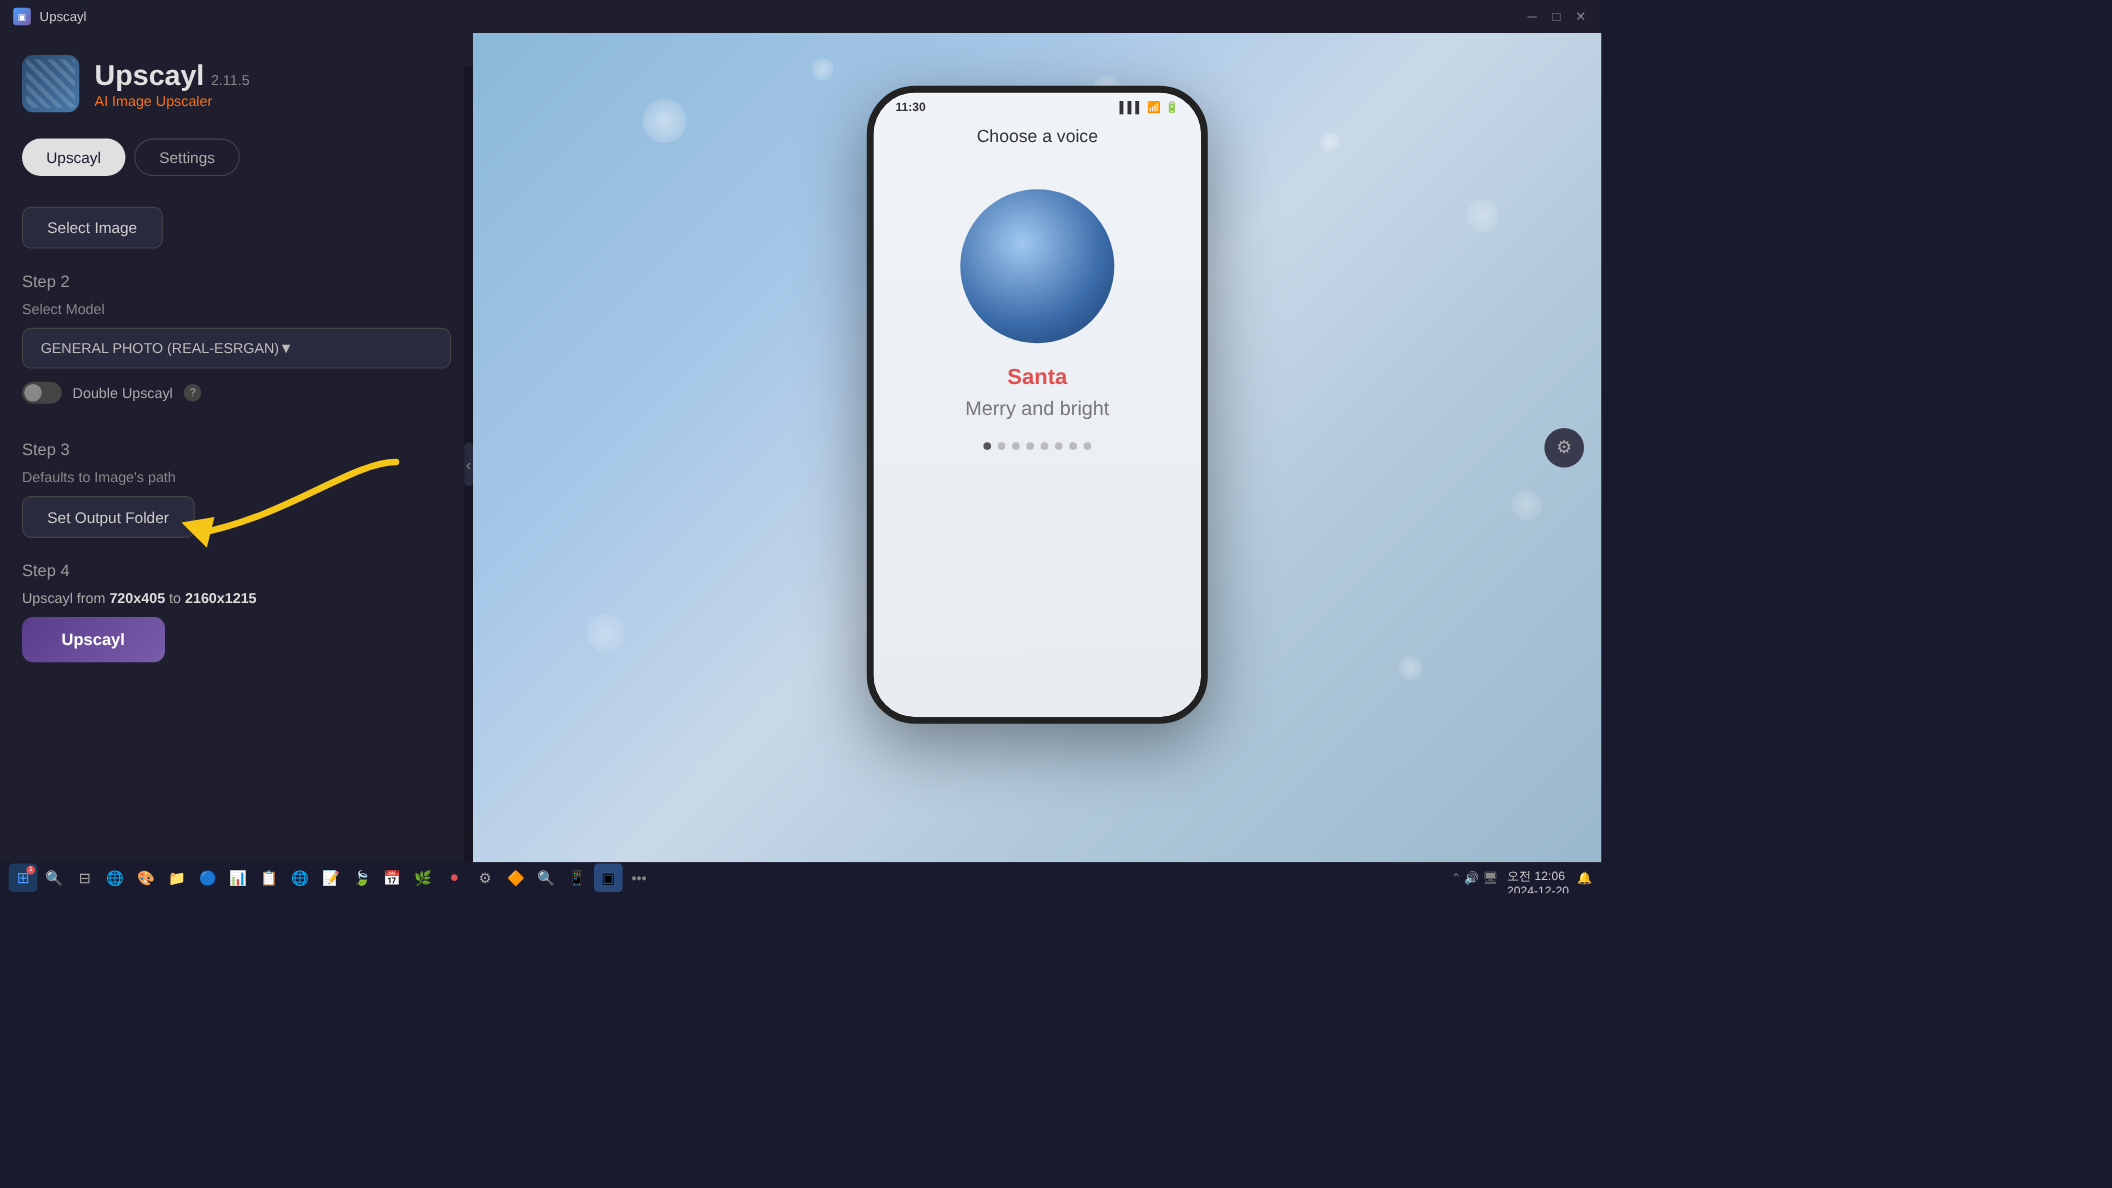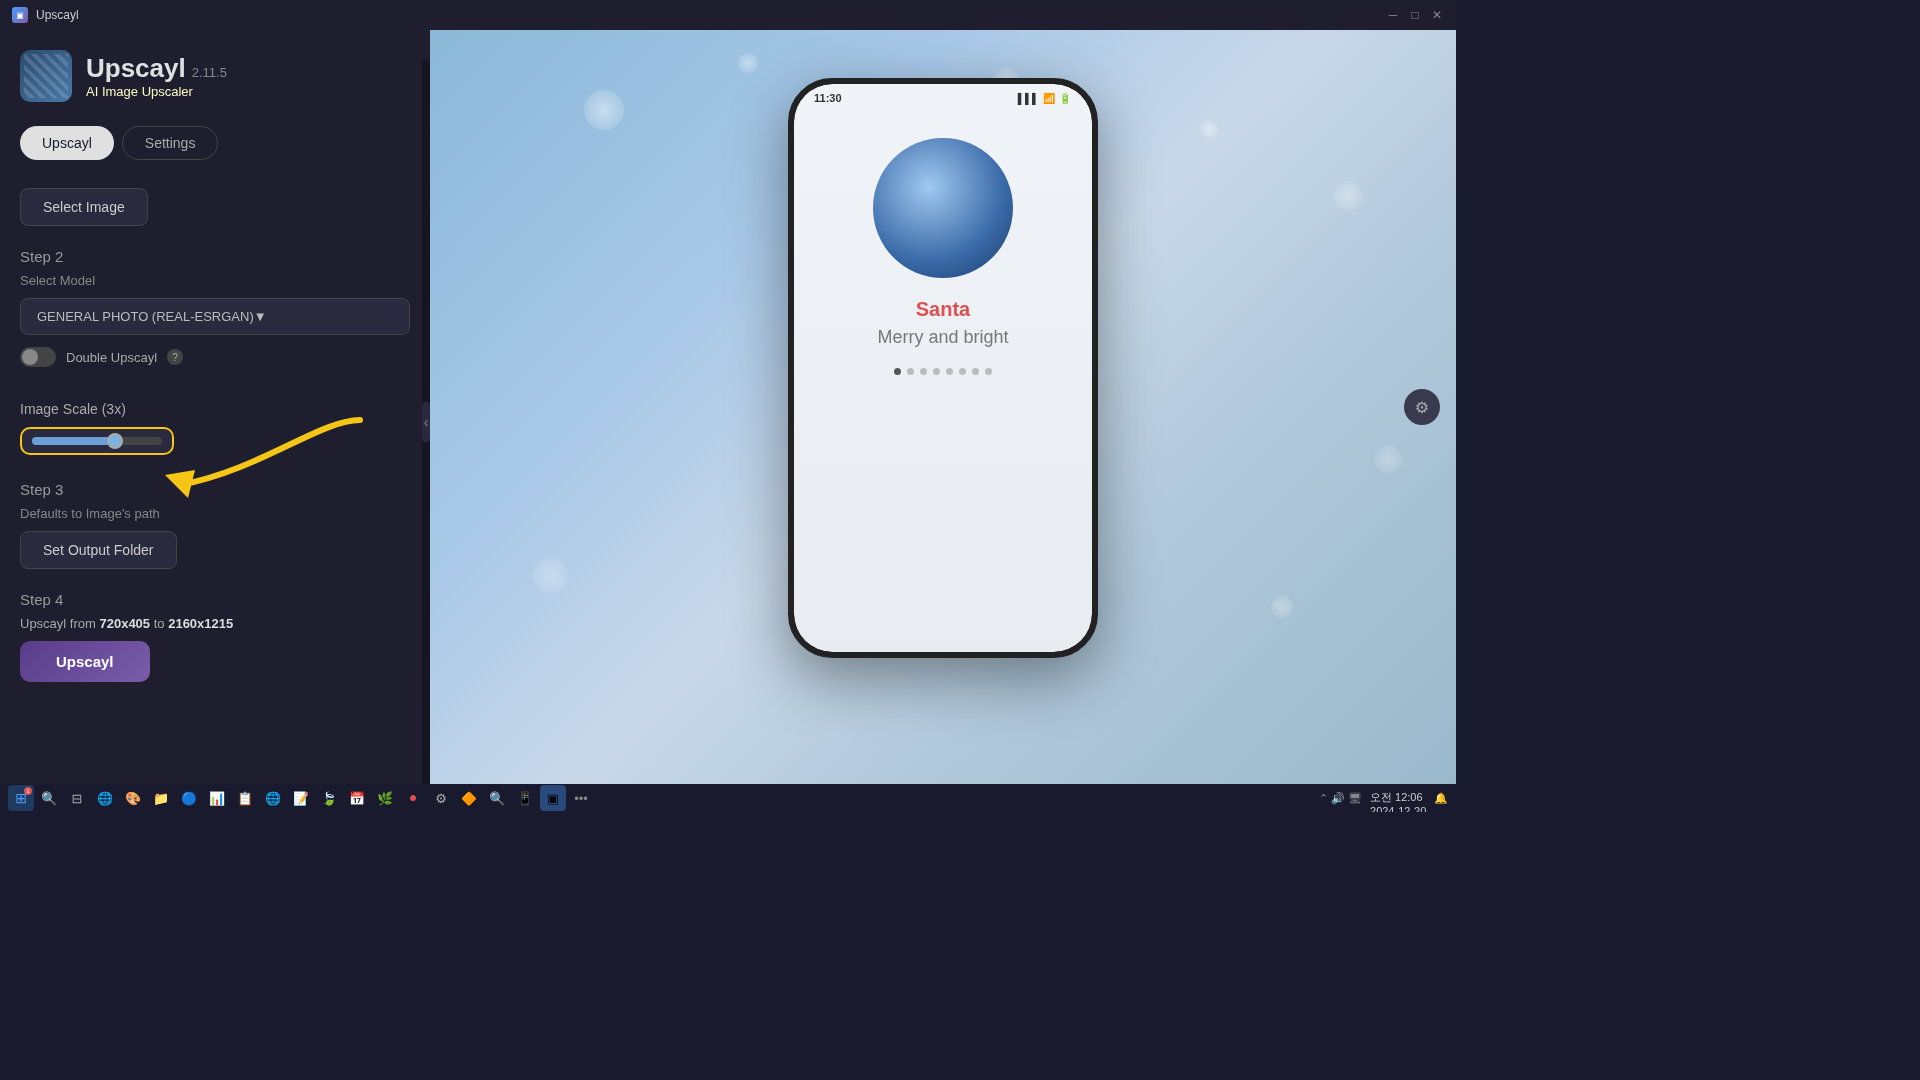--- a/index.html
+++ b/index.html
@@ -108,21 +108,21 @@
       align-items: baseline;
       gap: 6px;
     }
     .logo-version {
       font-size: 13px;
       color: #888;
       font-weight: 400;
     }
     .logo-subtitle {
       font-size: 13px;
-      color: #fef9c3;
+      color: #f97316;
     }
 
     
     .nav-tabs {
       display: flex;
       gap: 8px;
       margin-bottom: 28px;
     }
     .nav-tab {
       padding: 8px 22px;
@@ -527,29 +527,20 @@
         <span>▼</span>
       </button>
 
       <div class="toggle-row">
         <div class="toggle-switch"></div>
         <span class="toggle-label">Double Upscayl</span>
         <div class="toggle-help">?</div>
       </div>
     </div>
 
-    <div class="step-section">
-      <div class="scale-label">Image Scale (3x)</div>
-      <div class="slider-highlight">
-        <div class="slider-track">
-          <div class="slider-fill"></div>
-          <div class="slider-thumb"></div>
-        </div>
-      </div>
-    </div>
 
     <div class="yellow-arrow-container">
       <svg width="300" height="160" viewBox="0 0 300 160" fill="none">
 
         <path d="M280 30 C240 30 180 80 100 95" stroke="#f5c518" stroke-width="6" stroke-linecap="round" fill="none"></path>
         <polygon points="85,85 115,80 108,108" fill="#f5c518"></polygon>
       </svg>
     </div>
 
     <div class="step-section">
@@ -588,20 +579,21 @@
       <div class="phone-mockup">
         <div class="phone-screen">
           <div class="phone-status-bar">
             <span>11:30</span>
             <div class="status-icons">
               <span>▌▌▌</span>
               <span>📶</span>
               <span>🔋</span>
             </div>
           </div>
+          <div class="phone-title">Choose a voice</div>
           <div class="phone-avatar"></div>
           <div class="phone-name">Santa</div>
           <div class="phone-tagline">Merry and bright</div>
           <div class="phone-dots">
             <div class="phone-dot active"></div>
             <div class="phone-dot"></div>
             <div class="phone-dot"></div>
             <div class="phone-dot"></div>
             <div class="phone-dot"></div>
             <div class="phone-dot"></div>

